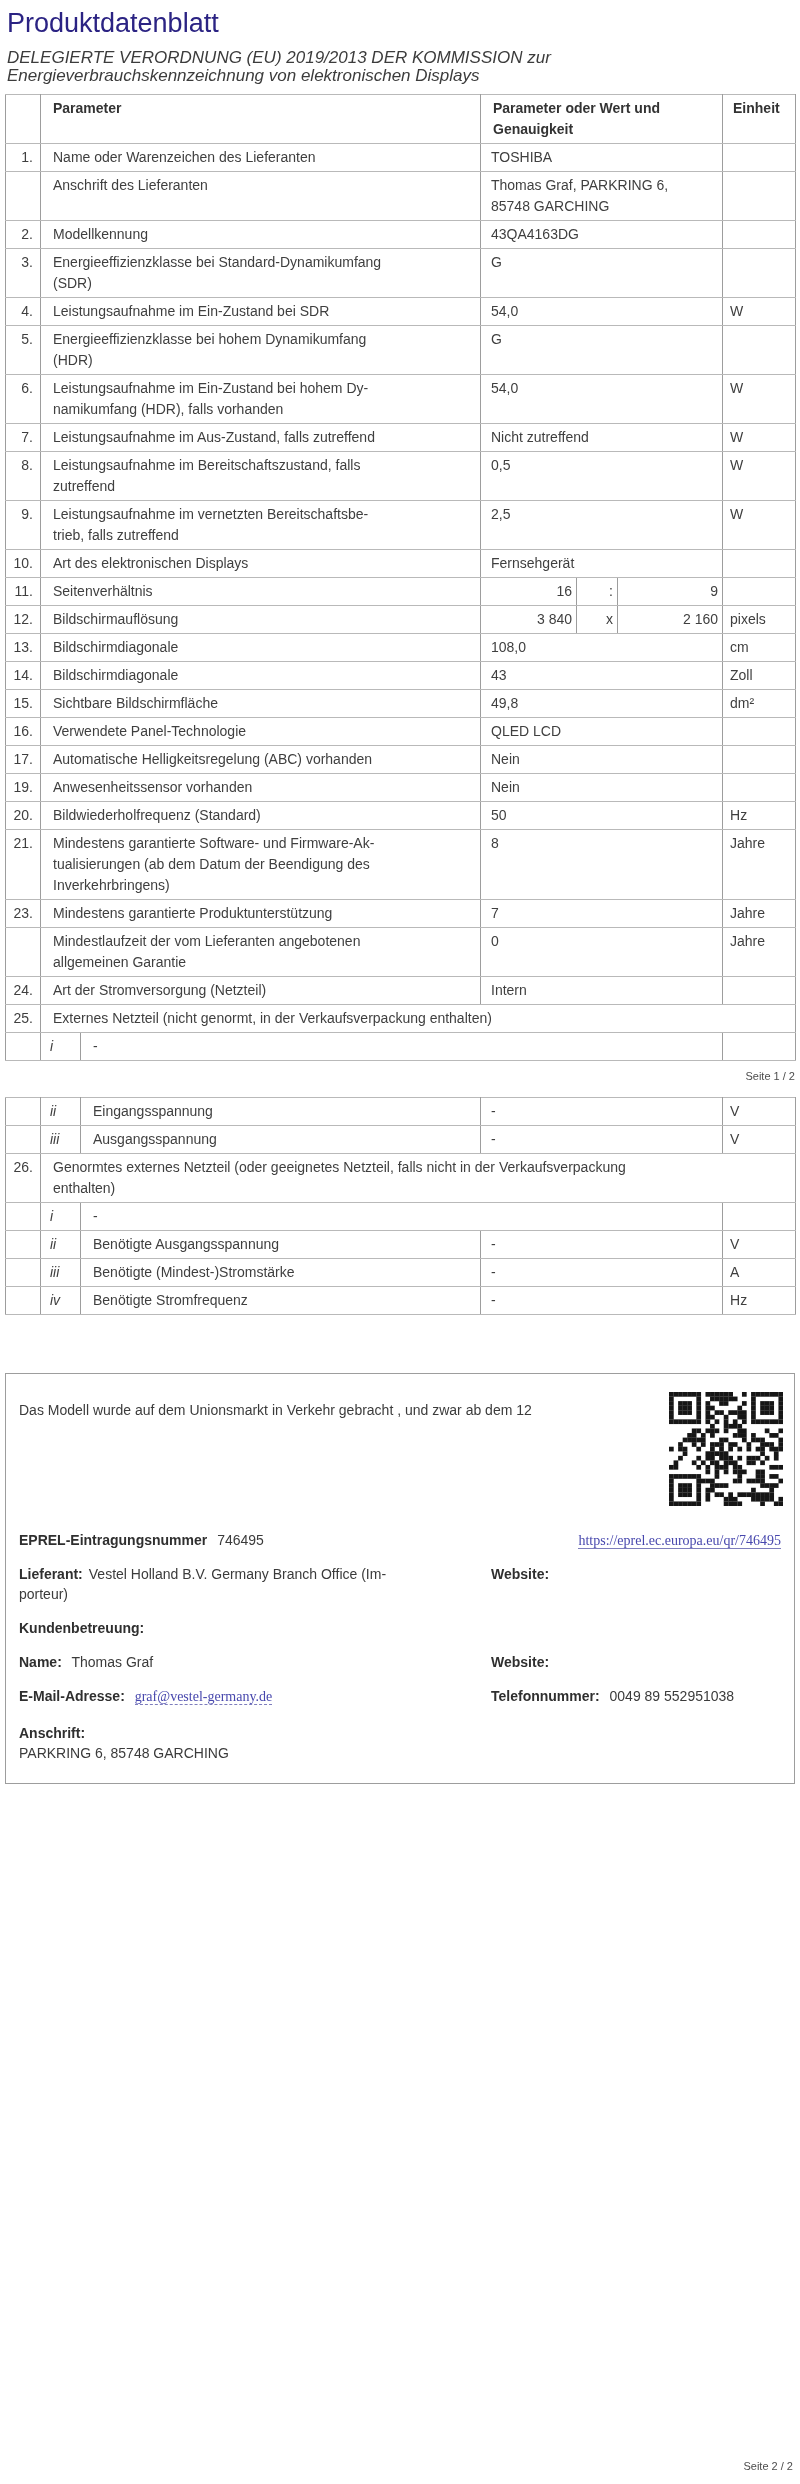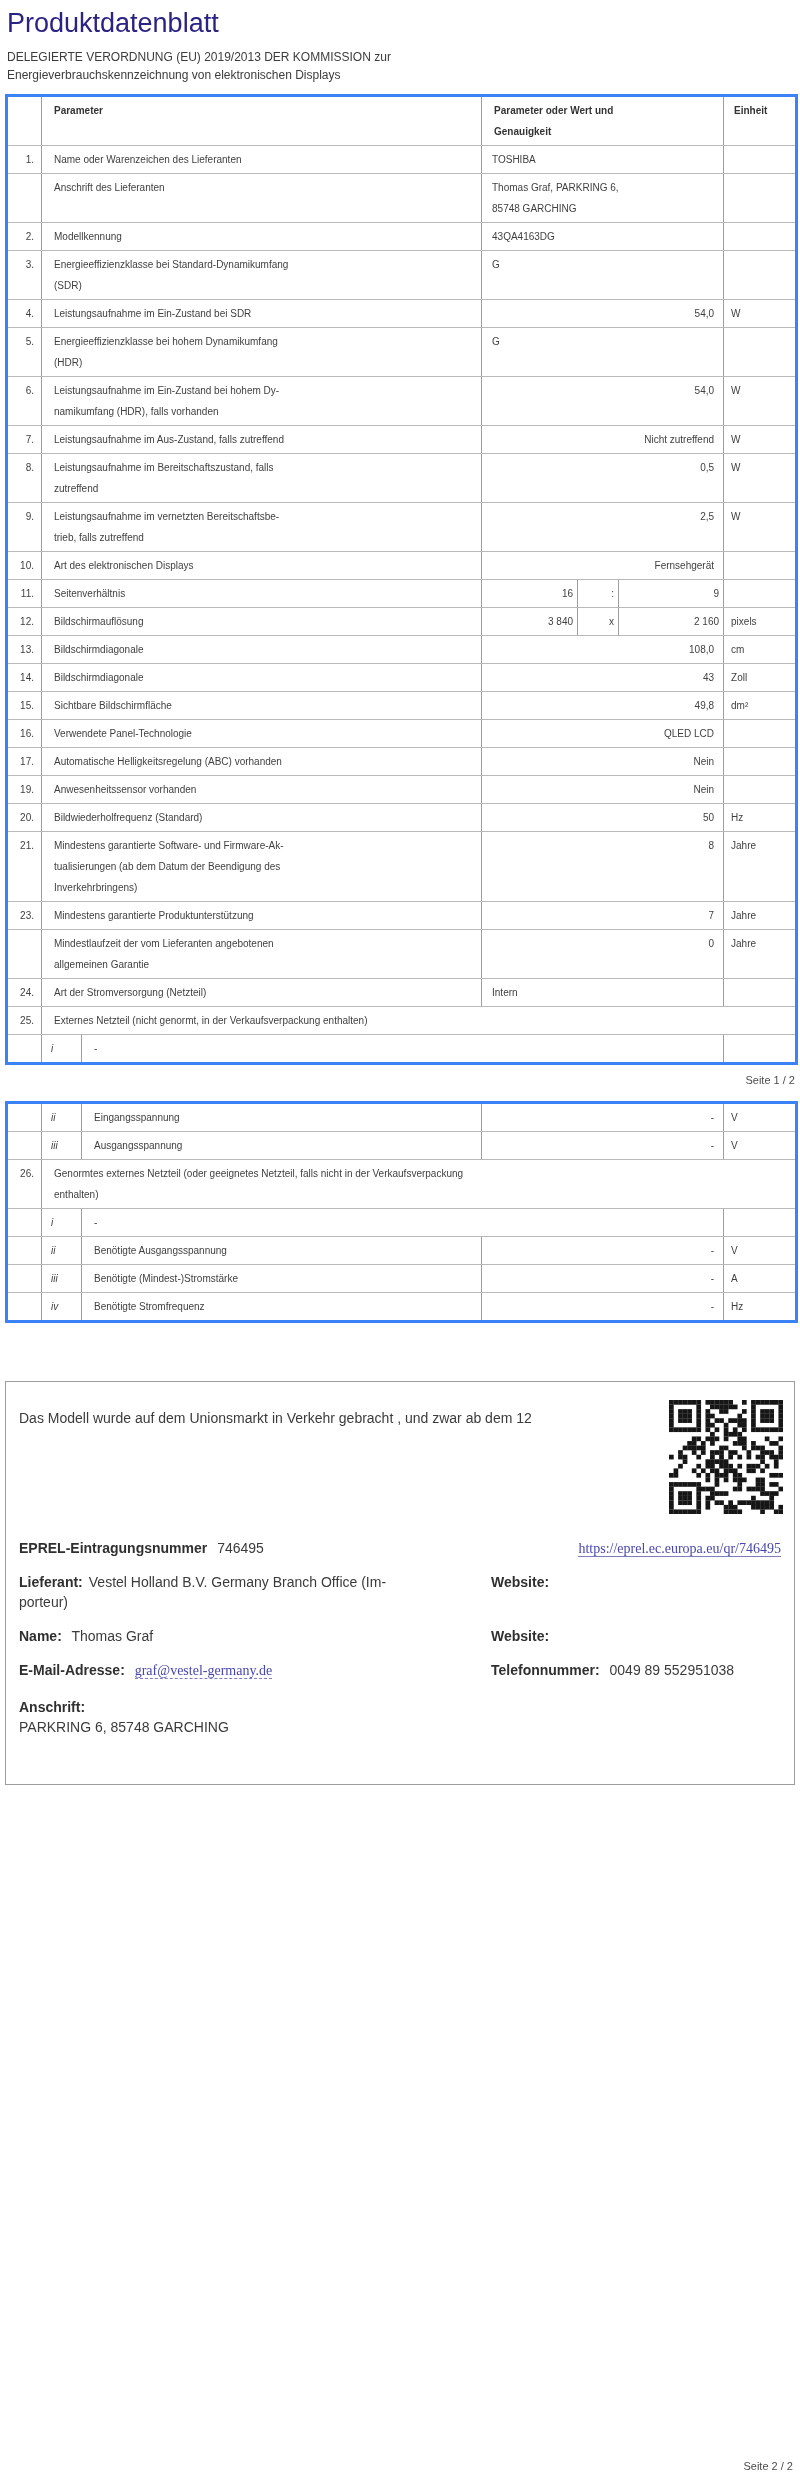--- a/index.html
+++ b/index.html
@@ -9,41 +9,41 @@
     font-family: "Liberation Sans", sans-serif;
     color: #3d3d3d;
   }
   .page-content { padding: 6px 5px 0 5px; }
 
   .doc-title {
     font-size: 27px; font-weight: normal; color: #2b2383;
     line-height: 34px; letter-spacing: 0px; padding-left: 2px;
   }
   .doc-subtitle {
-    margin-top: 9px; font-size: 12px; color: #3c3c3c;
-    line-height: 17.5px; padding-left: 2px;
+    margin-top: 9px; font-size: 17px; color: #3c3c3c;
+    line-height: 17.5px; padding-left: 2px; font-style: italic;
   }
 
   table.param-table {
     width: 790px; border-collapse: collapse; table-layout: fixed;
-    margin-top: 10px; font-size: 10px; color: #3f3f3f;
-    border: 3px solid #3b82f6;
+    margin-top: 10px; font-size: 14px; color: #3f3f3f;
+    border: 1px solid #3b82f6;
   }
   table.t2 { margin-top: 15px; }
   .param-table td {
     border: 1px solid #9d9d9d;
     border-top-color: #b9b9b9; border-bottom-color: #b9b9b9;
     vertical-align: top; line-height: 21px; padding: 3px 4px;
     white-space: pre-line;
   }
   .param-table td.c-num  { text-align: right; padding-right: 7px; }
   .param-table td.c-label{ padding-left: 12px; padding-right: 10px; }
   .param-table td.c-roman{ font-style: italic; padding-left: 9px; }
   .param-table td.c-value{ padding-left: 10px; padding-right: 9px; }
-  .param-table td.c-value.v-right { text-align: right; }
+  .param-table td.c-value.v-right { text-align: left; }
   .param-table td.c-mid  { text-align: right; }
   .param-table td.c-unit { padding-left: 7px; }
   .param-table td.c-span { padding-left: 12px; }
   .param-table td.h-cell { font-weight: bold; color: #333; padding-left: 12px; }
   .param-table td.h-unit { font-weight: bold; color: #333; padding-left: 10px; }
 
   .page-footer {
     font-size: 11px; color: #4d4d4d; text-align: right;
     width: 790px; margin-top: 9px;
   }
@@ -659,20 +659,21 @@
         <a class="doc-link">https://eprel.ec.europa.eu/qr/746495</a>
       </span>
     </div>
 
     <div class="row gap-m" style="width:460px;">
       <span class="supplier-text"><span class="b lbl-sp">Lieferant:</span><span class="supplier-text">Vestel Holland B.V. Germany Branch Office (Im-
 porteur)</span></span>
       <span class="right-col b">Website:</span>
     </div>
 
+    <div class="row gap-m b">Kundenbetreuung:</div>
 
     <div class="row gap-m">
       <span class="b lbl-sp">Name:</span>
       <span>Thomas Graf</span>
       <span class="right-col b">Website:</span>
     </div>
 
     <div class="row gap-m">
       <span class="b lbl-sp">E-Mail-Adresse:</span>
       <a class="doc-link" style="border-bottom-style:dashed;">graf@vestel-germany.de</a>

